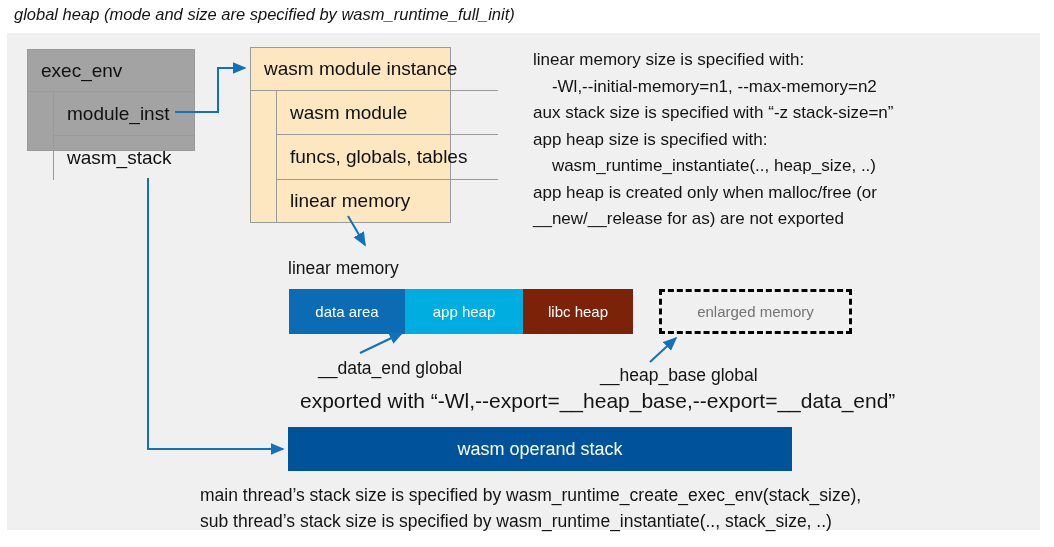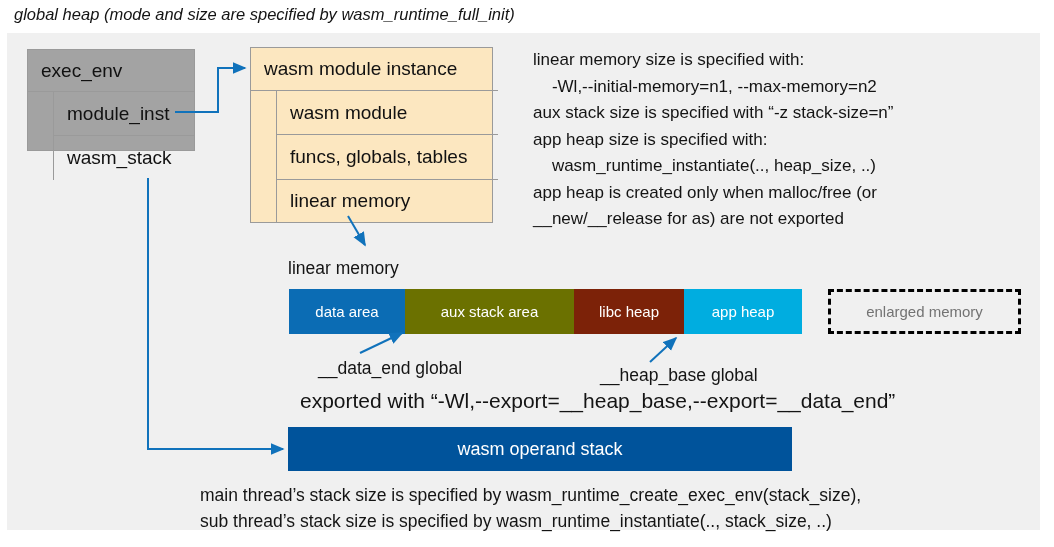--- a/index.html
+++ b/index.html
@@ -80,21 +80,21 @@
   }
 
   
   #exec-env-box { left: 27px; top: 49px; width: 168px; height: 102px; background: #a3a3a3; }
   #exec-env-box .struct-head { width: 166px; height: 42px; }
   #exec-env-box .gutter { left: 0; top: 42px; width: 26px; height: 88px; }
   #exec-env-row-module-inst { left: 26px; top: 42px; width: 140px; height: 44px; }
   #exec-env-row-wasm-stack  { left: 26px; top: 86px; width: 140px; height: 44px; }
 
   
-  #wasm-module-instance-box { left: 250px; top: 47px; width: 243px; height: 176px; background: #fce7c0; }
+  #wasm-module-instance-box { left: 250px; top: 47px; width: 201px; height: 176px; background: #fce7c0; }
   #wasm-module-instance-box .struct-head { width: 247px; height: 43px; }
   #wasm-module-instance-box .gutter { left: 0; top: 43px; width: 26px; height: 131px; }
   #wmi-row-wasm-module { left: 26px; top: 43px;  width: 221px; height: 44px; }
   #wmi-row-funcs       { left: 26px; top: 87px;  width: 221px; height: 45px; }
   #wmi-row-linear-mem  { left: 26px; top: 132px; width: 221px; height: 42px; }
 
   
   #linear-memory-note {
     position: absolute;
     left: 533px;
@@ -209,23 +209,22 @@
     -Wl,--initial-memory=n1, --max-memory=n2
 aux stack size is specified with “-z stack-size=n”
 app heap size is specified with:
     wasm_runtime_instantiate(.., heap_size, ..)
 app heap is created only when malloc/free (or
 __new/__release for as) are not exported</div>
 
   <div id="linear-memory-caption">linear memory</div>
   <div id="linear-memory-bar">
       <div class="mem-seg" style="width: 116px; background: rgb(11, 108, 180); color: rgb(255, 255, 255);">data area</div>
-      <div class="mem-seg" style="width: 169px; background: rgb(107, 113, 0); color: rgb(255, 255, 255);">aux stack area</div>
+      <div class="mem-seg" style="width: 118px; background: rgb(0, 173, 224); color: rgb(255, 255, 255);">app heap</div>
       <div class="mem-seg" style="width: 110px; background: rgb(124, 34, 8); color: rgb(255, 255, 255);">libc heap</div>
-      <div class="mem-seg" style="width: 118px; background: rgb(0, 173, 224); color: rgb(255, 255, 255);">app heap</div>
       <div class="mem-seg dashed" style="width: 193px; color: #737373; margin-left: 26px;">enlarged memory</div>
     </div>
 
   <div class="global-label" id="data-end-label">__data_end global</div>
   <div class="global-label" id="heap-base-label">__heap_base global</div>
   <div id="export-note">exported with “-Wl,--export=__heap_base,--export=__data_end”</div>
 
   <div id="wasm-operand-stack-box">wasm operand stack</div>
   <div id="stack-size-note">main thread’s stack size is specified by wasm_runtime_create_exec_env(stack_size),
 sub thread’s stack size is specified by wasm_runtime_instantiate(.., stack_size, ..)</div>

